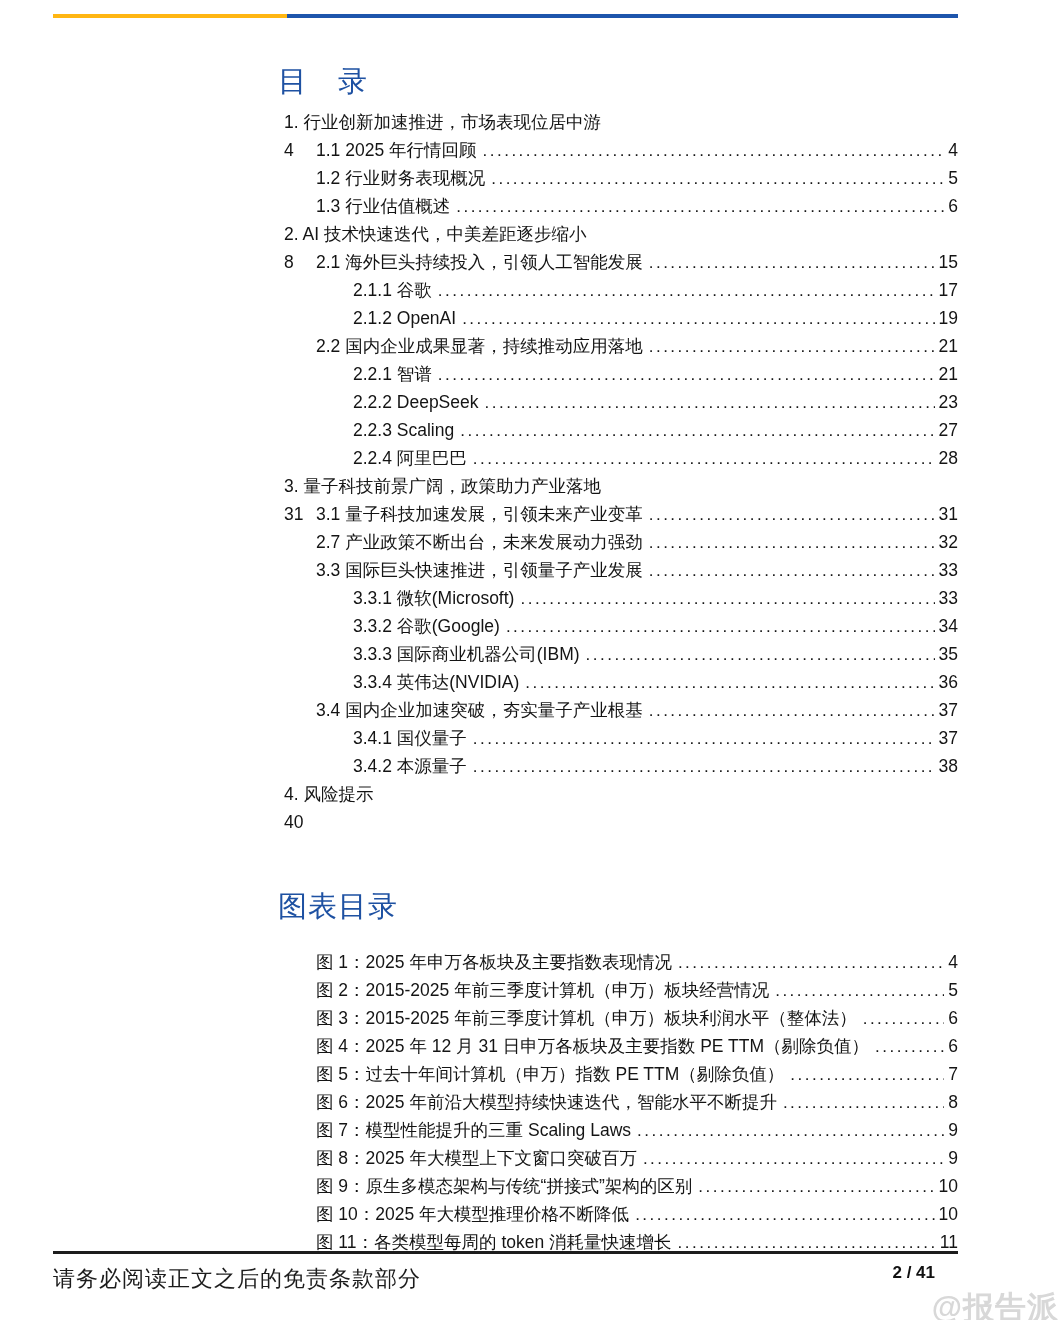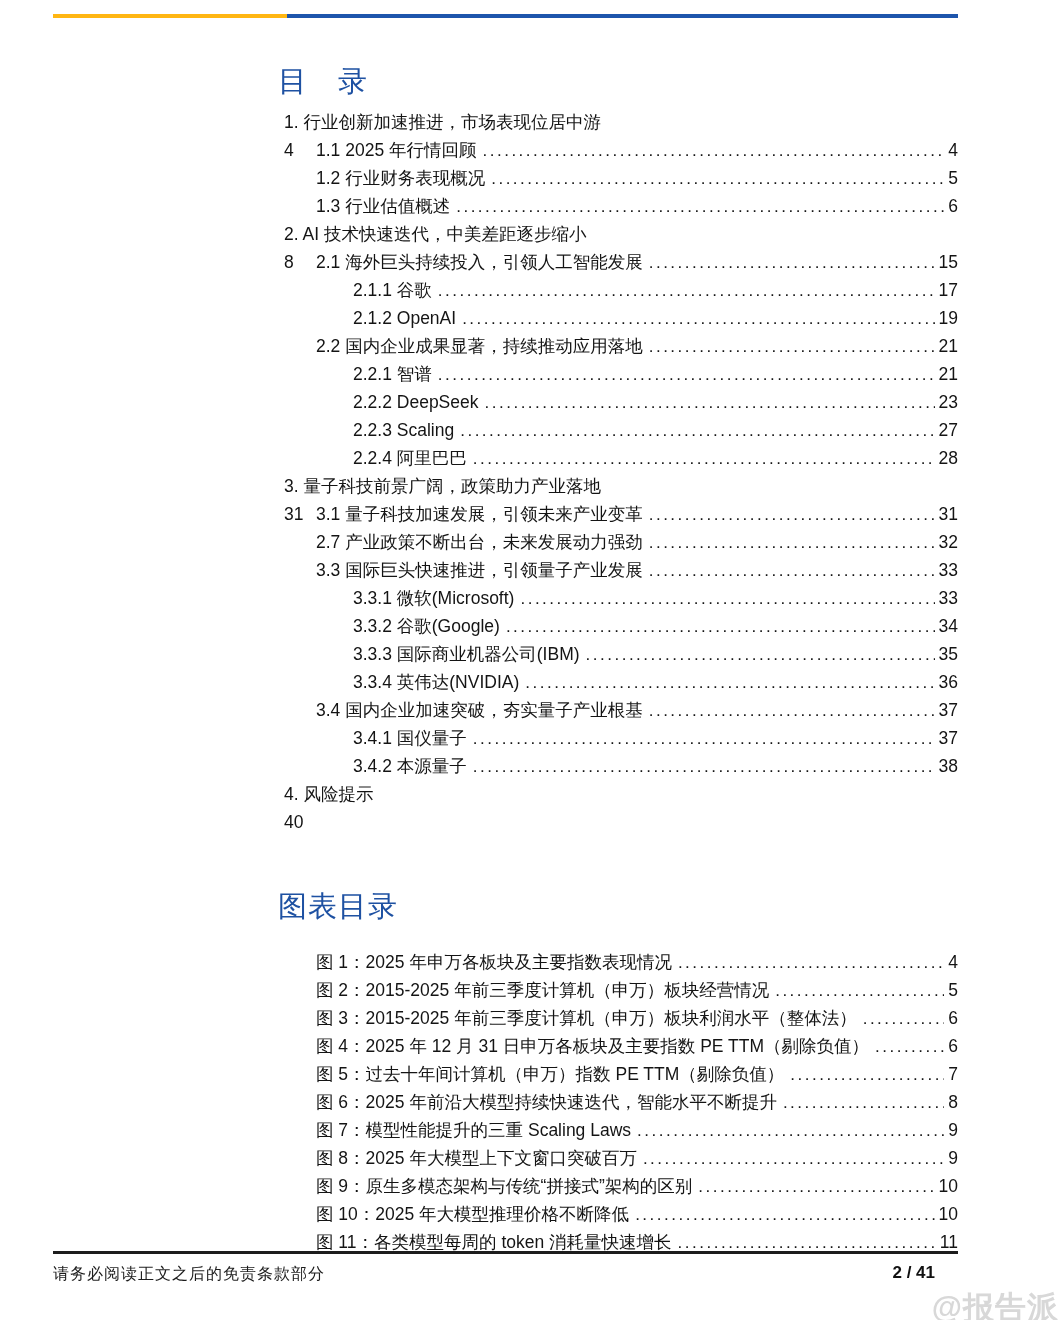--- a/index.html
+++ b/index.html
@@ -40,21 +40,21 @@
   .dots::before {
     content: "...................................................................................................................................................................................................................";
     letter-spacing: 2.5px; font-size: 17px; color: #141414;
   }
   .pg { white-space: nowrap; }
 
   .footer-rule { position: absolute; left: 53px; top: 1251px; width: 905px; height: 3px; background: #1c1c1c; }
   .footer-disclaimer {
     position: absolute; left: 53px; top: 1264px;
     font-family: "Liberation Serif", "DejaVu Serif", serif;
-    font-size: 16px; color: #1c1c1c; letter-spacing: 1px;
+    font-size: 22px; color: #1c1c1c; letter-spacing: 1px;
   }
   .footer-page {
     position: absolute; right: 126px; top: 1263px;
     font-size: 17px; font-weight: bold; color: #111111;
   }
   .watermark {
     position: absolute; right: 2px; bottom: -9px;
     font-size: 31px; font-weight: bold; color: #d8d8d8;
     letter-spacing: 1px;
   }

